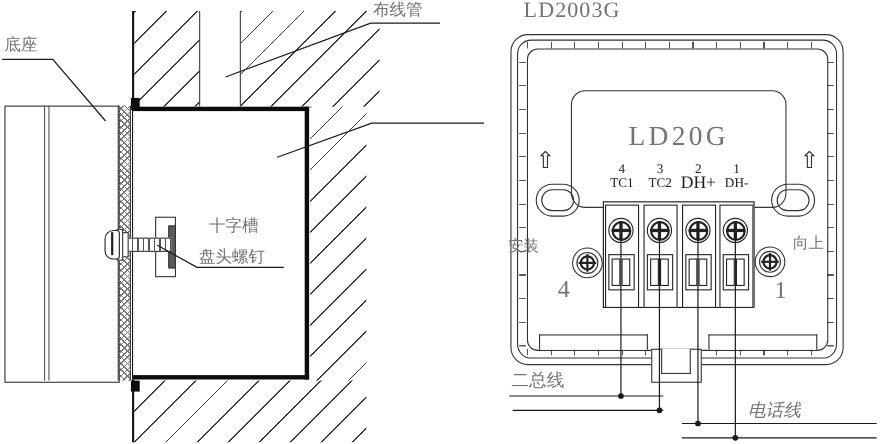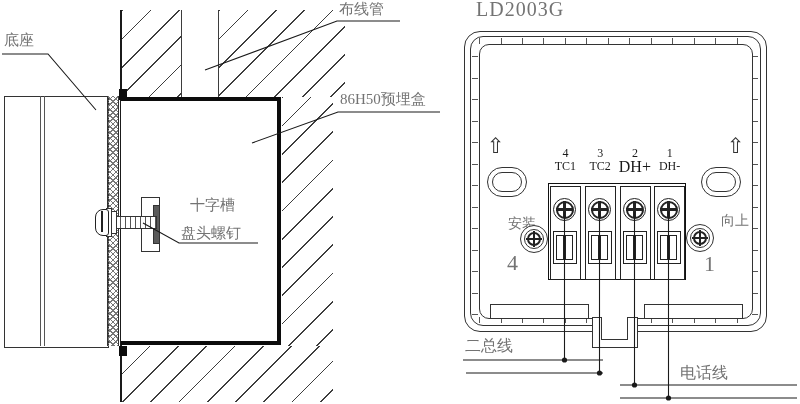--- a/index.html
+++ b/index.html
@@ -90,39 +90,41 @@
   <div class="a lug" style="left:141px;top:197px;width:17px;height:53px;"></div>
   <div class="a lugbar" style="left:153px;top:205px;width:5px;height:37px;"></div>
   <div class="a shaft" style="left:109px;top:216px;width:46px;height:11px;"></div>
   <div class="a washer" style="left:106px;top:208px;width:4px;height:27px;"></div>
   <div class="a washer" style="left:111px;top:211px;width:4px;height:21px;"></div>
   <div class="a shead" style="left:95px;top:209px;width:12px;height:25px;"></div>
   <div class="a sslot" style="left:101px;top:211px;width:1.6px;height:21px;"></div>
 
   <div class="txt" style="left:4px;top:31px;font-size:15px;">底座</div>
   <div class="txt" style="left:339px;top:0px;font-size:15px;">布线管</div>
-  <div class="txt" style="left:340px;top:90px;font-size:15px;">86H50预埋盒</div>
   <div class="txt" style="left:190px;top:196px;font-size:15px;">十字槽</div>
   <div class="txt" style="left:181px;top:224px;font-size:15px;">盘头螺钉</div>
 
   <div class="txt" style="left:476px;top:-2px;font-size:20px;letter-spacing:1px;">LD2003G</div>
 
   <div class="a rr outer" style="left:464px;top:31px;width:301px;height:299px;"></div>
   <div class="a rr mid" style="left:470px;top:36px;width:289px;height:288px;"></div>
   <div class="a tick-top" style="left:479px;top:38px;width:272px;height:6px;"></div>
   <div class="a tick-top" style="left:479px;top:317px;width:272px;height:6px;"></div>
   <div class="a tick-side" style="left:472px;top:47px;width:6px;height:268px;"></div>
   <div class="a tick-side" style="left:752px;top:47px;width:6px;height:268px;"></div>
   <div class="a rr inner" style="left:479px;top:44px;width:272px;height:273px;"></div>
 
   <div class="a step" style="left:490px;top:304px;width:97px;height:13px;background:#fff;"></div>
   <div class="a step" style="left:644px;top:304px;width:97px;height:13px;background:#fff;"></div>
   <div class="a tab-out" style="left:592px;top:317px;width:44px;height:29px;"></div>
   <div class="a tab-in" style="left:601px;top:317px;width:25px;height:22px;"></div>
 
+  <div class="a panel" style="left:519px;top:82px;width:194px;height:105px;">
+    <div class="txt" style="left:0;right:0;top:28px;text-align:center;font-size:25px;letter-spacing:3px;position:absolute;">LD20G</div>
+  </div>
 
   <div class="a" style="left:548px;top:147px;width:139px;display:flex;">
     <div style="flex:1;text-align:center;">
       <div class="t" style="font-size:12px;line-height:13px;">4</div>
       <div style="font-size:12px;line-height:13px;">TC1</div>
     </div>
     <div style="flex:1;text-align:center;">
       <div style="font-size:12px;line-height:13px;">3</div>
       <div style="font-size:12px;line-height:13px;">TC2</div>
     </div>
@@ -185,41 +187,41 @@
   <div class="a oval" style="left:487px;top:167px;width:38px;height:28px;">
       <div class="oval-in" style="position:absolute;inset:4px;"></div>
     </div>
   <div class="a oval" style="left:701px;top:167px;width:38px;height:28px;">
       <div class="oval-in" style="position:absolute;inset:4px;"></div>
     </div>
 
   <div class="txt arrow" style="left:487px;top:136px;">⇧</div>
   <div class="txt arrow" style="left:727px;top:136px;">⇧</div>
 
-  <div class="txt" style="left:508px;top:215px;font-size:14px;">安装</div>
+  <div class="txt" style="left:462px;top:215px;font-size:14px;">安装</div>
   <div class="txt" style="left:721px;top:212px;font-size:14px;">向上</div>
 
   <div class="a m-screw" style="left:520px;top:225px;width:26px;height:26px;">
       <div class="m-mid"></div>
       <div class="m-in"></div>
       <div class="m-ch"></div>
       <div class="m-cv"></div>
     </div>
   <div class="a m-screw" style="left:686px;top:224px;width:26px;height:26px;">
       <div class="m-mid"></div>
       <div class="m-in"></div>
       <div class="m-ch"></div>
       <div class="m-cv"></div>
     </div>
 
   <div class="txt" style="left:507px;top:250px;font-size:22px;">4</div>
   <div class="txt" style="left:704px;top:251px;font-size:22px;">1</div>
 
   <div class="txt" style="left:465px;top:336px;font-size:16px;">二总线</div>
-  <div class="txt" style="left:680px;top:363px;font-size:16px;">电话线</div>
+  <div class="txt" style="left:680px;top:363px;font-size:16px;font-style:italic;">电话线</div>
 
   <svg class="overlay" width="800" height="404" viewBox="0 0 800 404">
       <polyline points="2,54 48,54 96,110" fill="none" stroke="#1a1a1a" stroke-width="1.1"></polyline>
       <polyline points="400,21 337,21 205,70" fill="none" stroke="#1a1a1a" stroke-width="1.1"></polyline>
       <polyline points="440,112 338,112 252,143" fill="none" stroke="#1a1a1a" stroke-width="1.1"></polyline>
       <polyline points="258,243 179,243 143,223" fill="none" stroke="#1a1a1a" stroke-width="1.1"></polyline>
       <polyline points="564.5,212 564.5,360" fill="none" stroke="#1a1a1a" stroke-width="1.1"></polyline>
       <polyline points="599.5,212 599.5,373" fill="none" stroke="#1a1a1a" stroke-width="1.1"></polyline>
       <polyline points="634.5,212 634.5,385" fill="none" stroke="#1a1a1a" stroke-width="1.1"></polyline>
       <polyline points="668.5,212 668.5,398" fill="none" stroke="#1a1a1a" stroke-width="1.1"></polyline>

